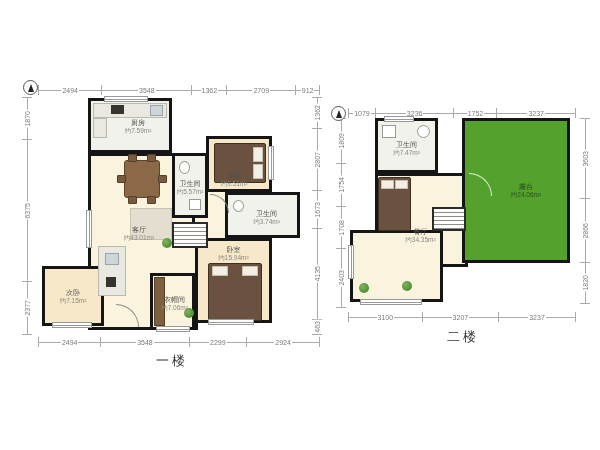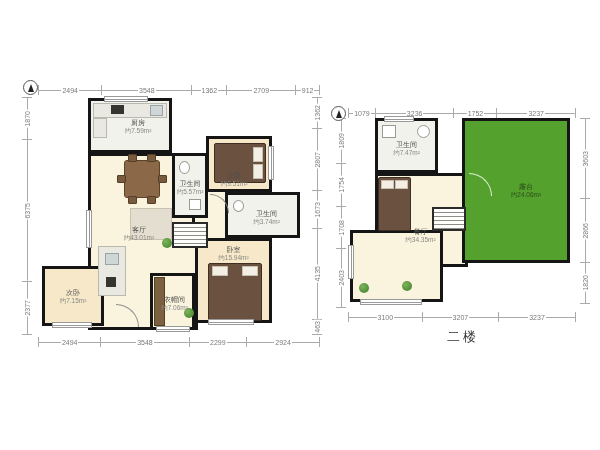--- a/index.html
+++ b/index.html
@@ -221,20 +221,21 @@
     <div class="door" style="left:168px;top:96px;width:18px;height:18px;"></div>
 
     <div class="win-h" style="left:62px;top:-2px;width:44px;"></div>
     <div class="win-v" style="left:44px;top:112px;height:38px;"></div>
     <div class="win-h" style="left:10px;top:224px;width:40px;"></div>
     <div class="win-h" style="left:114px;top:228px;width:34px;"></div>
     <div class="win-h" style="left:166px;top:221px;width:46px;"></div>
     <div class="win-v" style="left:226px;top:48px;height:34px;"></div>
   </div>
 
+  <div class="floor-caption" style="left:72px;width:200px;top:352px;">一楼</div>
 
   <div class="compass" style="left:331px;top:106px;">
     <div class="compass-needle"></div>
   </div>
 
   <div class="dim-row" style="left:348px;top:108px;width:228px;">
       <div class="dim-seg" style="flex-grow: 1079;">
         <span class="dim-num">1079</span>
       </div>
       <div class="dim-seg" style="flex-grow: 3236;">

